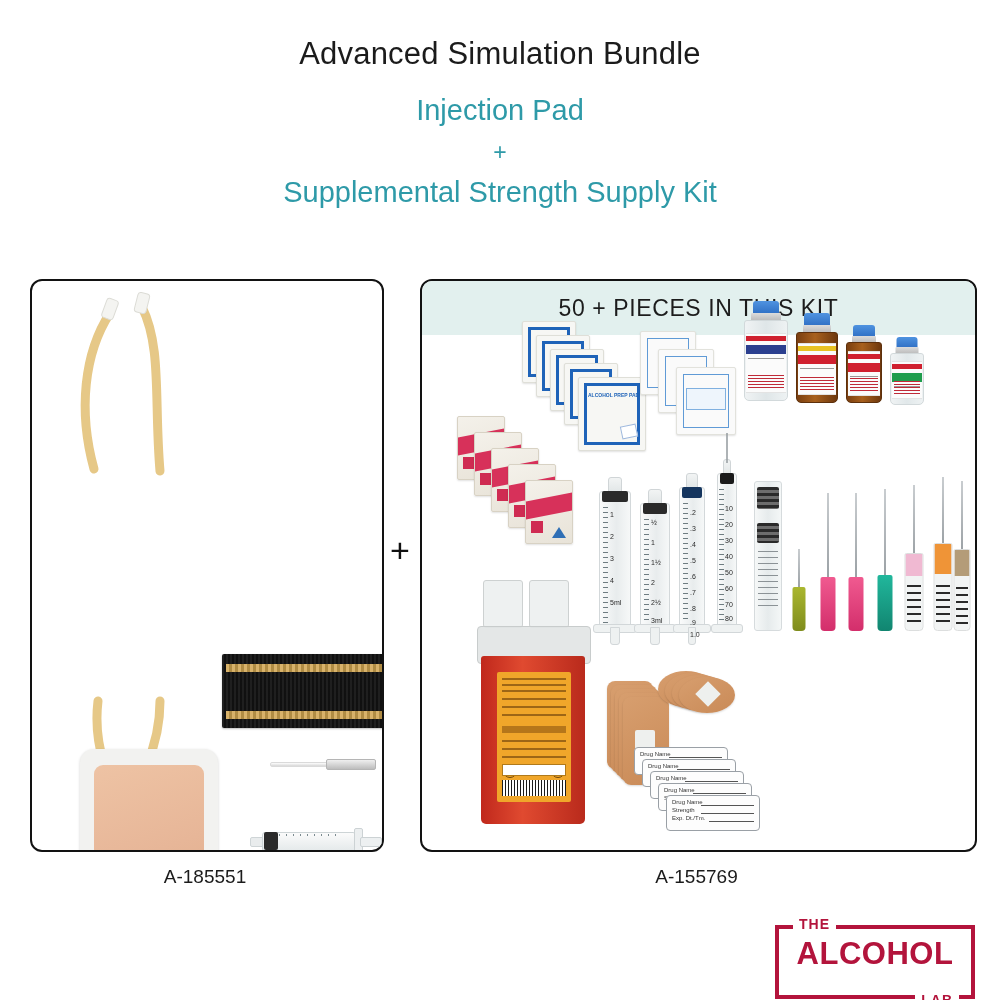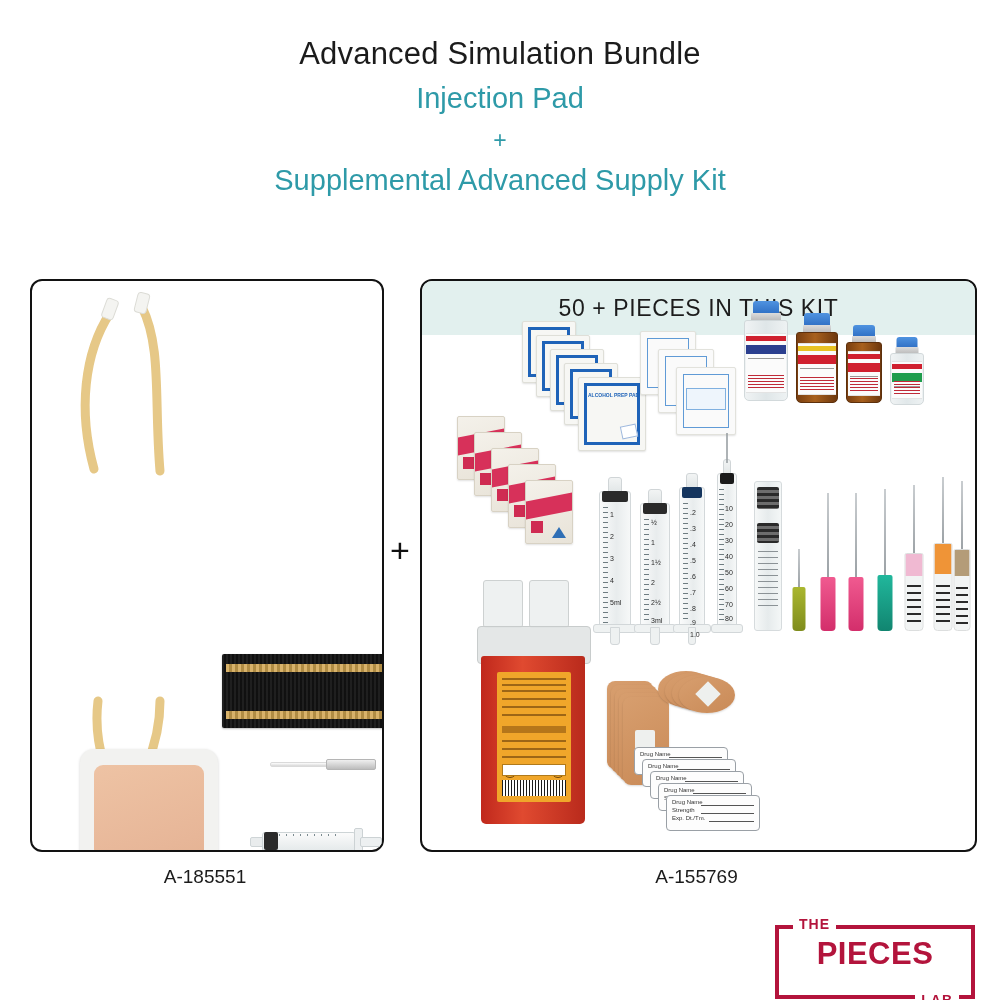--- a/index.html
+++ b/index.html
@@ -1,21 +1,21 @@
 <!DOCTYPE html>
 <html><head>
 <meta charset="utf-8">
 <style>
   html,body{margin:0;padding:0;background:#fff;}
   body{width:1000px;height:1000px;font-family:"Liberation Sans",sans-serif;color:#1a1a1a;overflow:hidden;position:relative;}
 
   
   .header{position:absolute;left:0;top:0;width:1000px;text-align:center;}
   .title-main{font-size:31px;font-weight:400;color:#1b1b1b;letter-spacing:.2px;margin-top:36px;}
-  .title-sub1{font-size:29px;font-weight:400;color:#2e9aa8;margin-top:10px;}
+  .title-sub1{font-size:29px;font-weight:400;color:#2e9aa8;margin-top:22px;}
   .title-plus{font-size:23px;font-weight:400;color:#2e9aa8;margin-top:12px;}
   .title-sub2{font-size:29px;font-weight:400;color:#2e9aa8;margin-top:10px;}
 
   
   .panel{position:absolute;border:2px solid #121212;border-radius:12px;background:#fff;overflow:hidden;}
   .panel-left{left:30px;top:279px;width:350px;height:569px;}
   .panel-right{left:420px;top:279px;width:553px;height:569px;}
   .plus-between{position:absolute;left:386px;top:536px;width:28px;height:28px;color:#111;font-size:34px;line-height:28px;text-align:center;font-weight:400;}
 
   .kit-banner{position:absolute;left:0;top:0;width:100%;height:54px;background:#e2f0ee;display:flex;align-items:center;justify-content:center;}
@@ -129,21 +129,21 @@
   .dlbl .t2{position:absolute;left:5px;top:11px;font-size:6px;color:#333;}
   .dlbl .u2{position:absolute;left:34px;right:5px;top:17px;height:1px;background:#555;}
 </style>
 </head>
 <body>
 
 <div class="header">
   <div class="title-main">Advanced Simulation Bundle</div>
   <div class="title-sub1">Injection Pad</div>
   <div class="title-plus">+</div>
-  <div class="title-sub2">Supplemental Advanced Supply Kit</div>
+  <div class="title-sub2">Supplemental Strength Supply Kit</div>
 </div>
 
 <div class="panel panel-left">
 
   <svg class="art" style="left:0;top:0;width:350px;height:569px;">
     <path d="M62 188 C 46 130, 52 72, 78 32" stroke="#e6c887" stroke-width="9" fill="none" stroke-linecap="round"></path>
     <path d="M128 190 C 122 120, 130 66, 110 26" stroke="#e6c887" stroke-width="9" fill="none" stroke-linecap="round"></path>
     <path d="M66 420 C 60 470, 80 510, 104 548" stroke="#e6c887" stroke-width="9" fill="none" stroke-linecap="round"></path>
     <path d="M128 420 C 128 470, 106 504, 84 534" stroke="#e6c887" stroke-width="9" fill="none" stroke-linecap="round"></path>
     <rect x="72" y="18" width="12" height="20" rx="3" fill="#f4f4f1" stroke="#dcdcd6" transform="rotate(20 78 28)"></rect>
@@ -483,15 +483,15 @@
   </div>
 
 </div>
 
 <div class="sku sku-left">A-185551</div>
 <div class="sku sku-right">A-155769</div>
 
 <div class="logo">
   <div class="logo-frame"></div>
   <div class="logo-the">THE</div>
-  <div class="logo-anatomy">PIECES</div>
+  <div class="logo-anatomy">ALCOHOL</div>
   <div class="logo-lab">LAB</div>
 </div>
 
 </body></html>

